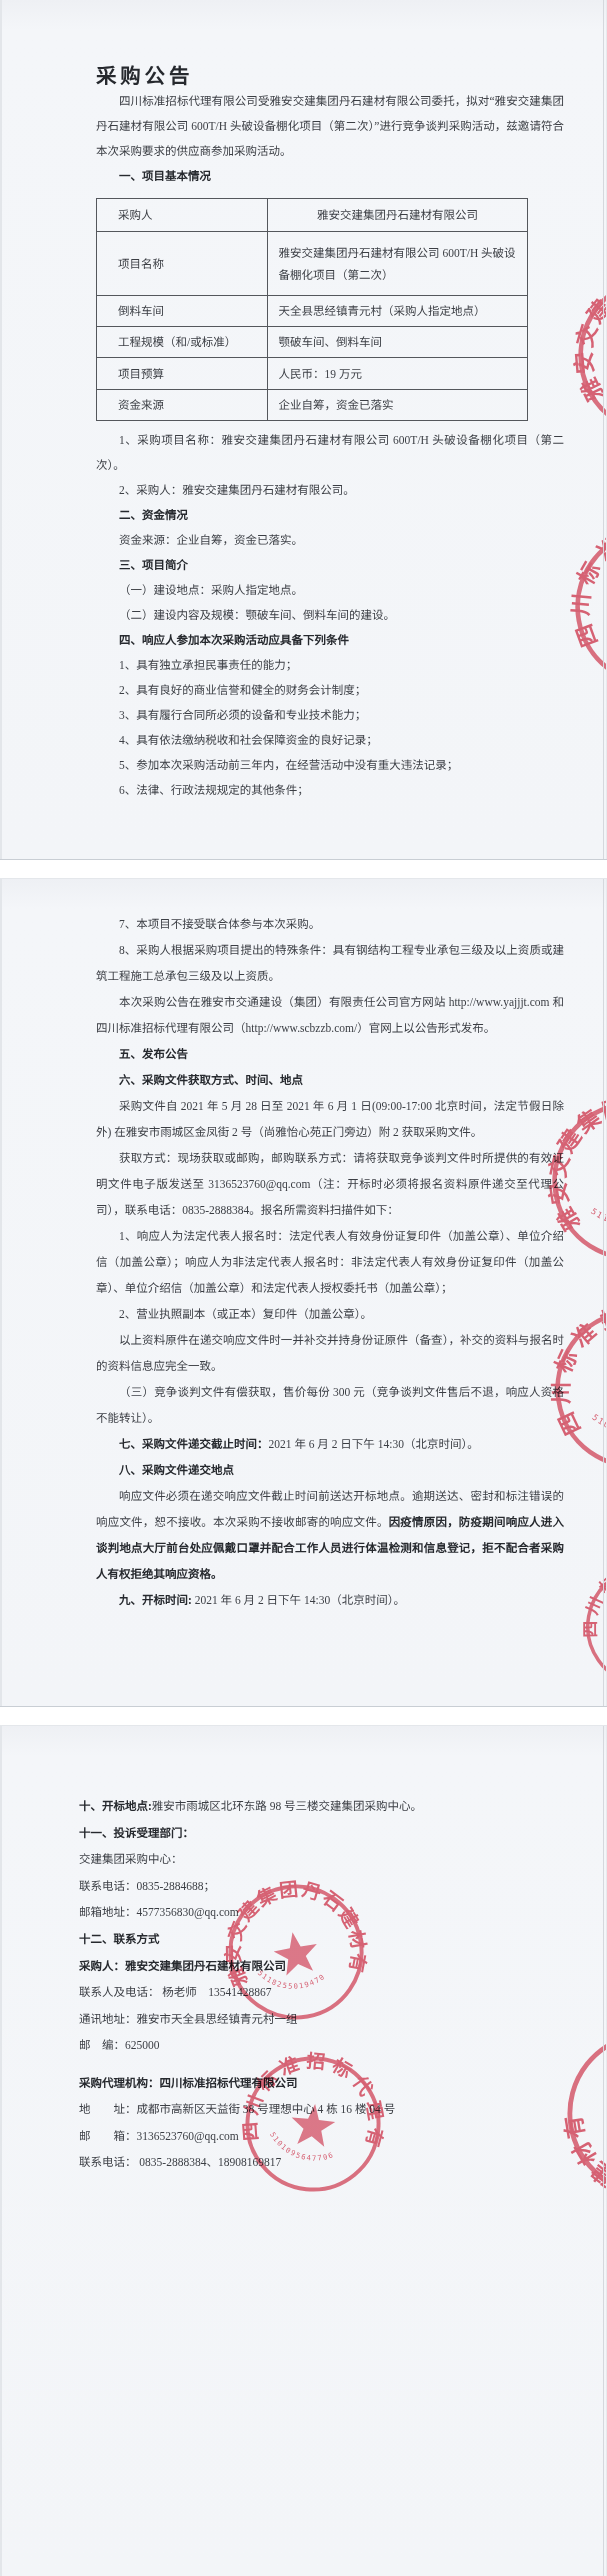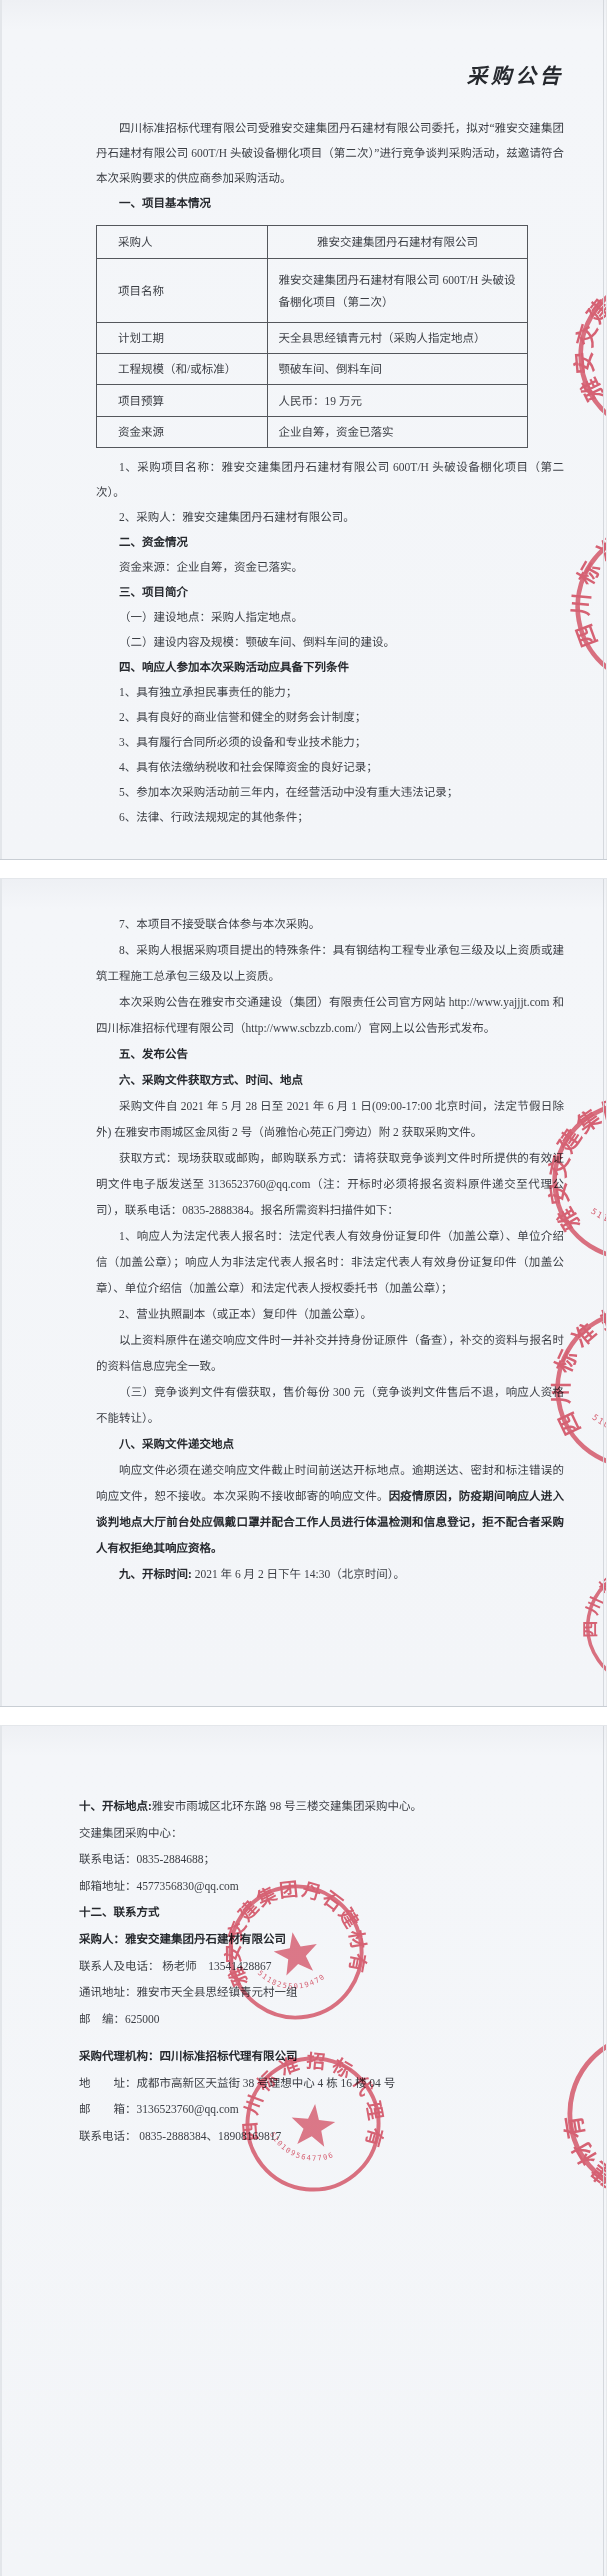--- a/index.html
+++ b/index.html
@@ -29,24 +29,22 @@
     border-top: 1.5px solid #c9ced4;
     border-bottom: 0.8px solid #e4e7eb;
   }
   #page-1 { height: 859px; padding: 59px 42px 0 94px; }
   #page-2 { height: 827px; padding: 32px 42px 0 94px; }
   #page-3 { height: 851px; padding: 67px 42px 0 54px; }
   .doc-title {
     font-size: 20.5px;
     font-weight: bold;
     letter-spacing: 3.8px;
-    text-align: right;
+    text-align: left;
     color: #26292e;
-    margin-bottom: 27px;
-    font-style: italic;
   }
   .p {
     font-size: 11.5px;
     line-height: 25px;
     text-indent: 2em;
     text-align: justify;
   }
   #page-2 .p { line-height: 26px; }
   #page-3 .p { line-height: 26.6px; }
   .h { font-weight: bold; color: #26292e; }
@@ -93,21 +91,21 @@
           <tbody>
             <tr>
               <td class="lab">采购人</td>
               <td style="text-align: center;">雅安交建集团丹石建材有限公司</td>
             </tr>
             <tr>
               <td class="lab">项目名称</td>
               <td>雅安交建集团丹石建材有限公司 600T/H 头破设备棚化项目（第二次）</td>
             </tr>
             <tr>
-              <td class="lab">计划工期</td>
+              <td class="lab">倒料车间</td>
               <td>天全县思经镇青元村（采购人指定地点）</td>
             </tr>
             <tr>
               <td class="lab">工程规模（和/或标准）</td>
               <td>颚破车间、倒料车间</td>
             </tr>
             <tr>
               <td class="lab">项目预算</td>
               <td>人民币：19 万元</td>
             </tr>
@@ -162,20 +160,21 @@
         <div class="p">8、采购人根据采购项目提出的特殊条件：具有钢结构工程专业承包三级及以上资质或建筑工程施工总承包三级及以上资质。</div>
         <div class="p">本次采购公告在雅安市交通建设（集团）有限责任公司官方网站 http://www.yajjjt.com 和四川标准招标代理有限公司（http://www.scbzzb.com/）官网上以公告形式发布。</div>
         <div class="p h">五、发布公告</div>
         <div class="p h">六、采购文件获取方式、时间、地点</div>
         <div class="p">采购文件自 2021 年 5 月 28 日至 2021 年 6 月 1 日(09:00-17:00 北京时间，法定节假日除外) 在雅安市雨城区金凤街 2 号（尚雅怡心苑正门旁边）附 2 获取采购文件。</div>
         <div class="p">获取方式：现场获取或邮购，邮购联系方式：请将获取竞争谈判文件时所提供的有效证明文件电子版发送至 3136523760@qq.com（注：开标时必须将报名资料原件递交至代理公司），联系电话：0835-2888384。报名所需资料扫描件如下：</div>
         <div class="p">1、响应人为法定代表人报名时：法定代表人有效身份证复印件（加盖公章）、单位介绍信（加盖公章）；响应人为非法定代表人报名时：非法定代表人有效身份证复印件（加盖公章）、单位介绍信（加盖公章）和法定代表人授权委托书（加盖公章）；</div>
         <div class="p">2、营业执照副本（或正本）复印件（加盖公章）。</div>
         <div class="p">以上资料原件在递交响应文件时一并补交并持身份证原件（备查），补交的资料与报名时的资料信息应完全一致。</div>
         <div class="p">（三）竞争谈判文件有偿获取，售价每份 300 元（竞争谈判文件售后不退，响应人资格不能转让）。</div>
+        <div class="p"><span class="b">七、采购文件递交截止时间：</span>2021 年 6 月 2 日下午 14:30（北京时间）。</div>
         <div class="p h">八、采购文件递交地点</div>
         <div class="p">响应文件必须在递交响应文件截止时间前送达开标地点。逾期送达、密封和标注错误的响应文件，恕不接收。本次采购不接收邮寄的响应文件。<span class="b">因疫情原因，防疫期间响应人进入谈判地点大厅前台处应佩戴口罩并配合工作人员进行体温检测和信息登记，拒不配合者采购人有权拒绝其响应资格。</span></div>
         <div class="p"><span class="b">九、开标时间:</span> 2021 年 6 月 2 日下午 14:30（北京时间）。</div>
       </div>
   <div class="stamp" style="left: 545px; top: 217px; width: 170px; height: 170px; transform: rotate(-18deg);"><svg xmlns="http://www.w3.org/2000/svg" xmlns:xlink="http://www.w3.org/1999/xlink" viewBox="0 0 200 200" width="170" height="170">
           <defs>
             <path id="as1_0" d="M 28,130 A 78,78 0 1 1 172,130" fill="none"></path>
             <path id="ns1_0" d="M 42,120 A 70,70 0 0 0 158,120" fill="none"></path>
           </defs>
           <circle cx="100" cy="100" r="91" fill="none" stroke="#dc4f63" stroke-width="5.5" opacity="0.9"></circle>
@@ -203,20 +202,21 @@
           <polygon points="100,72 107.6,93.5 130.4,94.1 112.4,108 118.8,129.9 100,117 81.2,129.9 87.6,108 69.6,94.1 92.4,93.5" fill="#dc4f63" opacity="0.85"></polygon>
           <text fill="#dc4f63" font-size="10" letter-spacing="2" font-family="'DejaVu Sans Mono',monospace"><textPath xlink:href="#ns1_2" href="#ns1_2"></textPath></text>
         </svg></div>
     </section>
 
   <div class="page-gap"></div>
 
   <section class="page" id="page-3">
     <div id="page-3-content">
         <div class="p"><span class="b">十、开标地点:</span>雅安市雨城区北环东路 98 号三楼交建集团采购中心。</div>
+        <div class="p h">十一、投诉受理部门：</div>
         <div class="p">交建集团采购中心：</div>
         <div class="p">联系电话：0835-2884688；</div>
         <div class="p">邮箱地址：4577356830@qq.com</div>
         <div class="p h">十二、联系方式</div>
         <div class="p"><span class="b">采购人：雅安交建集团丹石建材有限公司</span></div>
         <div class="p">联系人及电话： 杨老师　13541428867</div>
         <div class="p">通讯地址：雅安市天全县思经镇青元村一组</div>
         <div class="p">邮　编：625000</div>
         <div class="p gap-before"><span class="b">采购代理机构：四川标准招标代理有限公司</span></div>
         <div class="p">地　　址：成都市高新区天益街 38 号理想中心 4 栋 16 楼 04 号</div>

